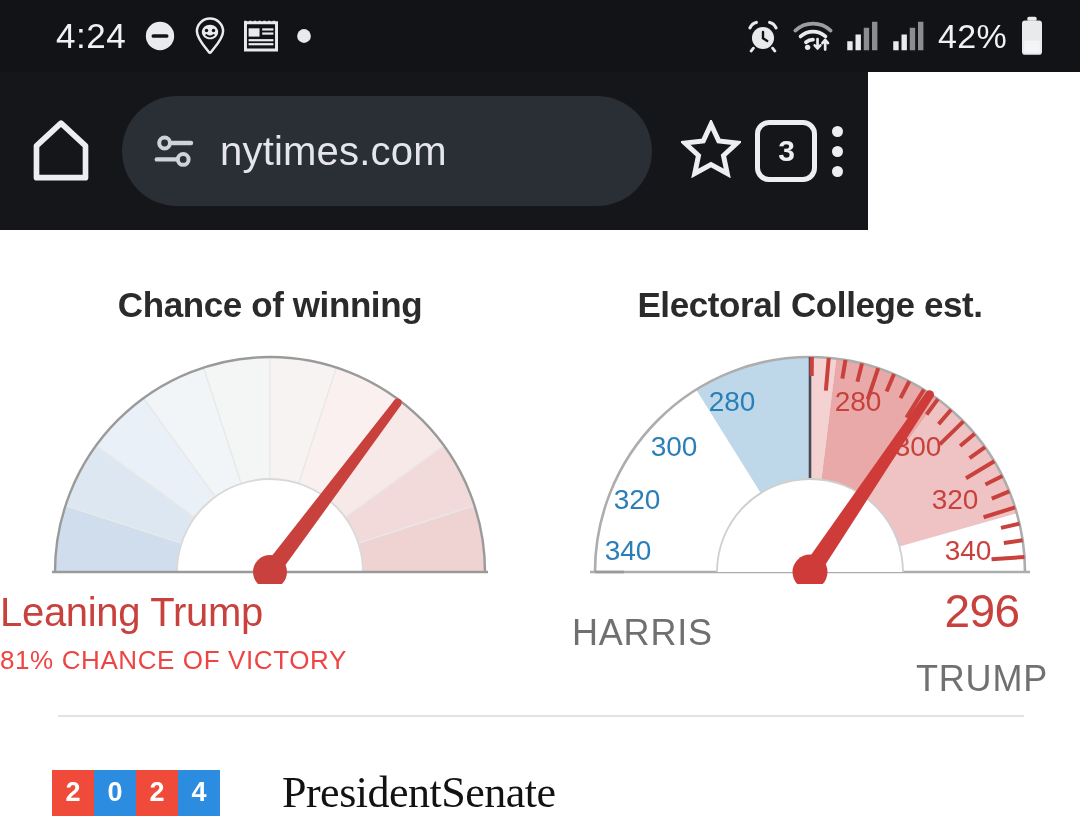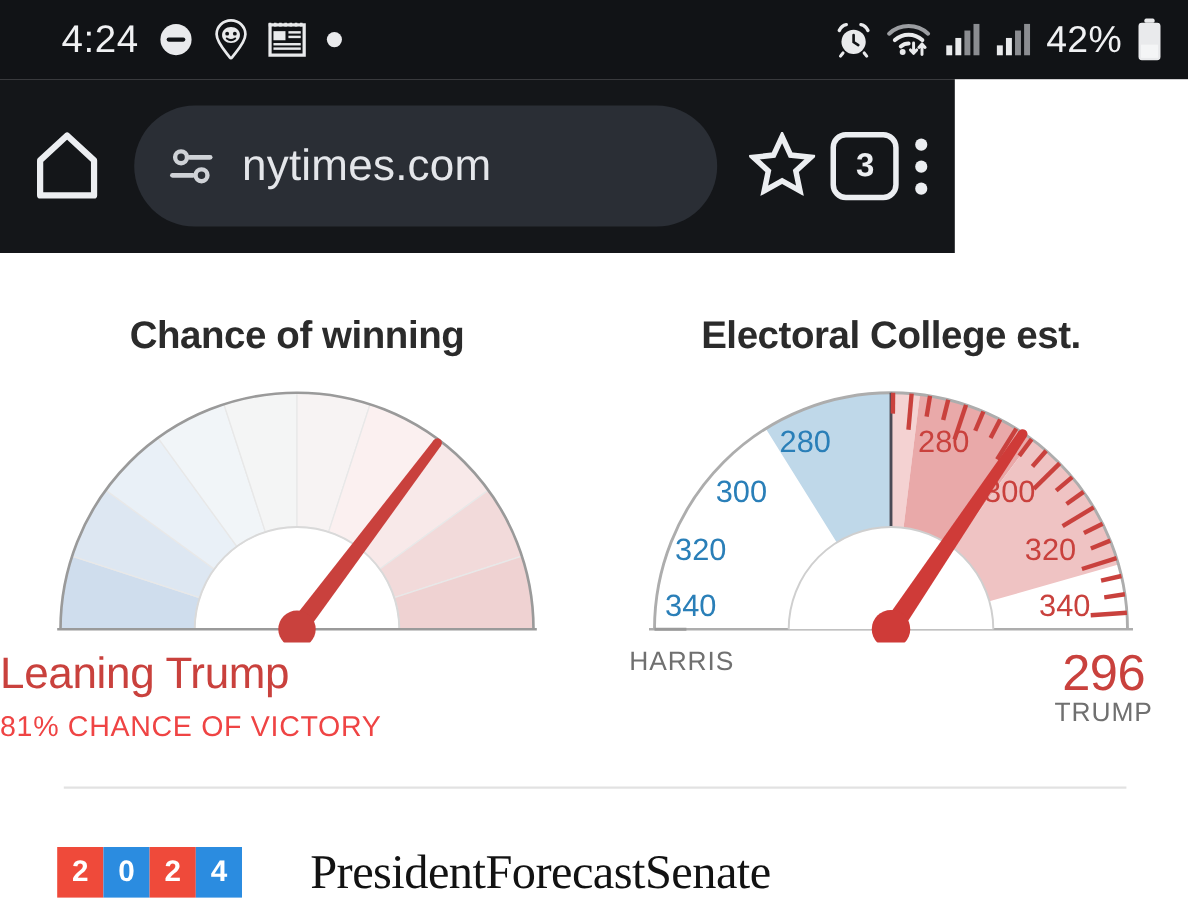--- a/index.html
+++ b/index.html
@@ -9,21 +9,21 @@
     font-family:"Liberation Sans", sans-serif;
     overflow:hidden;
   }
   #app { position:relative; width:1080px; height:835px; background:#fff; }
 
   
   .statusbar{
     position:absolute; left:0; top:0; width:1080px; height:72px;
     background:#111316; color:#e9eaec;
     display:flex; align-items:center; justify-content:space-between;
-    padding:0 22px 0 56px;
+    padding:0 35px 0 56px;
   }
   .sb-left{ display:flex; align-items:center; gap:17px; }
   .sb-right{ display:flex; align-items:center; gap:12px; }
   .sb-time{ font-size:35px; letter-spacing:.5px; color:#f0f1f3; font-weight:400; }
   .sb-batt-text{ font-size:34px; color:#f0f1f3; letter-spacing:.3px; }
   .ico{ display:block; }
 
   
   .toolbar{
     position:absolute; left:0; top:72px; width:868px; height:158px;
@@ -65,21 +65,21 @@
   .lean-text{ font-size:40px; color:#c9413d; letter-spacing:-.3px; }
   .chance-text{ font-size:26px; color:#ef4444; letter-spacing:.6px; margin-top:10px; }
 
   .ec-caption{ position:relative; width:460px; margin:4px auto 0; height:92px; }
   .ec-side{ position:absolute; top:0; text-align:center; }
   .ec-side.h{ left:-8px; }
   .ec-side.t{ right:-8px; }
   .ec-num{ font-size:46px; letter-spacing:-.5px; line-height:1; }
   .ec-num.blue{ color:#1f77b4; }
   .ec-num.red{ color:#c9413d; }
-  .ec-lbl{ font-size:24px; color:#707070; letter-spacing:.8px; margin-top:0; }
+  .ec-lbl{ font-size:36px; color:#707070; letter-spacing:.8px; margin-top:24px; }
 
   
   .divider{ position:absolute; left:58px; top:485px; width:966px; height:2px; background:#e2e2e2; }
   .bottomnav{
     position:absolute; left:0; top:520px; width:1080px; height:85px;
     display:flex; align-items:center; padding-left:52px; gap:0;
   }
   .logo2024{ display:flex; height:46px; margin-right:62px; }
   .logo2024 b{
     width:42px; height:46px; display:flex; align-items:center; justify-content:center;
@@ -344,19 +344,18 @@
 
     <div class="bottomnav">
       <div class="logo2024">
         <b style="background:#ef4a3a">2</b>
         <b style="background:#2b8ce0">0</b>
         <b style="background:#ef4a3a">2</b>
         <b style="background:#2b8ce0">4</b>
       </div>
       <div class="navlinks">
         <div class="navlink">President</div>
-        <div class="navlink">Forecast</div>
         <div class="navlink">Senate</div>
       </div>
     </div>
 
   </div>
 </div>
 
 </body></html>

